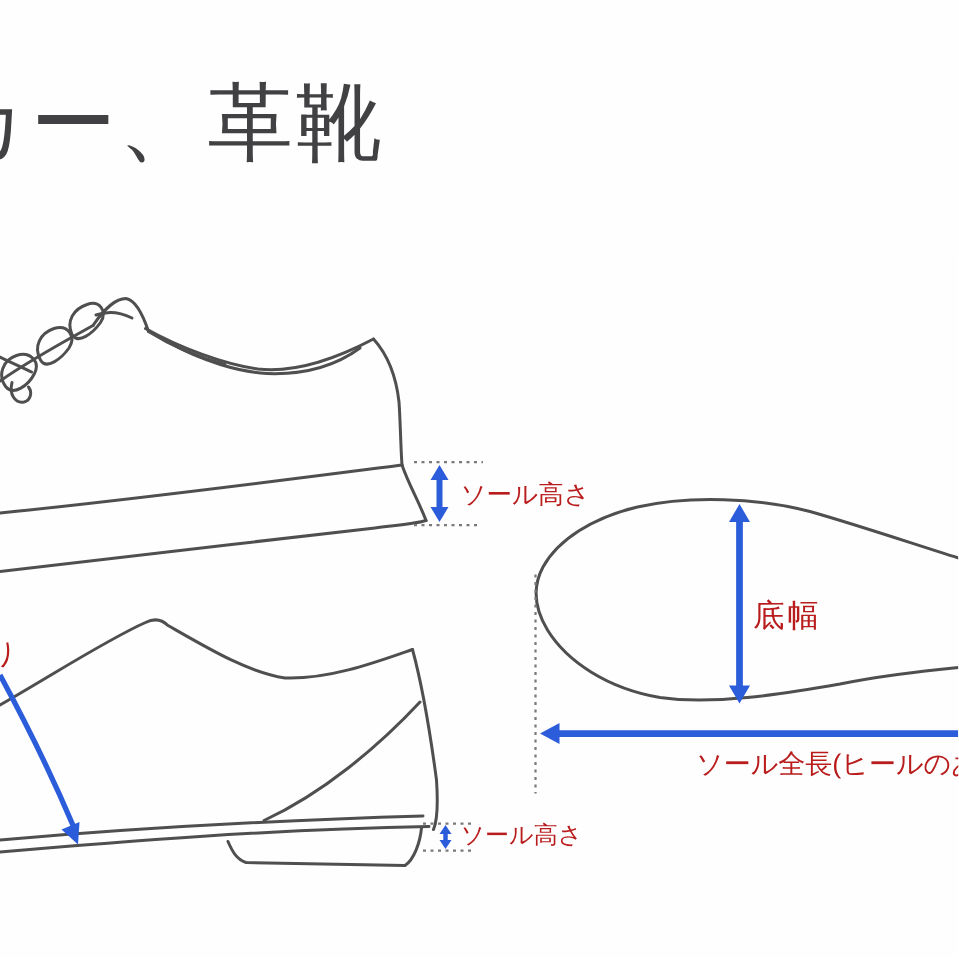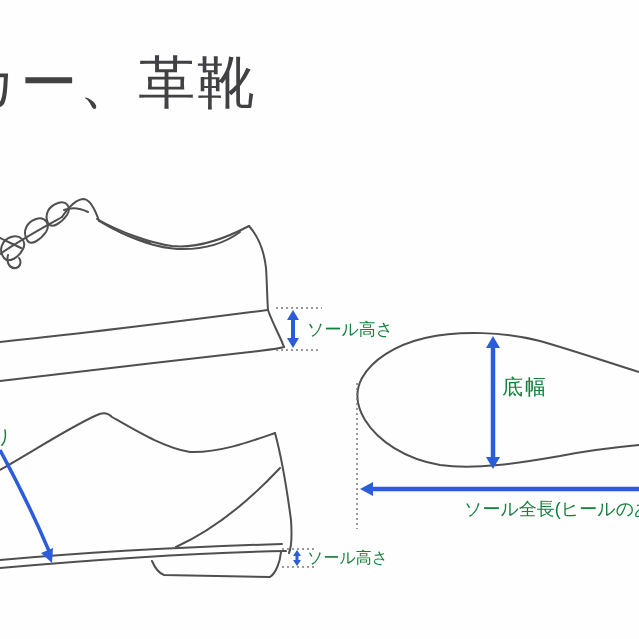--- a/index.html
+++ b/index.html
@@ -16,28 +16,28 @@
     font-size:57px;
     line-height:1.15;
     font-weight:500;
     letter-spacing:2px;
     color:#414144;
     white-space:nowrap;
   }
   .scene{position:absolute;left:0;top:0;}
   .diagram-label{
     position:absolute;
-    color:#15803d;
+    color:#b91c1c;
     white-space:nowrap;
     line-height:1;
   }
   .lbl-sneaker-sole{left:307px;top:321px;font-size:17px;}
   .lbl-leather-sole{left:307px;top:550px;font-size:16px;}
   .lbl-girth{left:-8px;top:427px;font-size:19px;}
-  .lbl-sole-width{left:502px;top:376px;font-size:21px;letter-spacing:2px;}
+  .lbl-sole-width{left:502px;top:400px;font-size:21px;letter-spacing:2px;}
   .lbl-sole-length{left:464px;top:500px;font-size:18px;}
 </style>
 </head>
 <body>
 
 <div class="stage">
 
   <div class="page-title">カー、革靴</div>
 
   <svg class="scene" width="639" height="639" viewBox="0 0 639 639">

